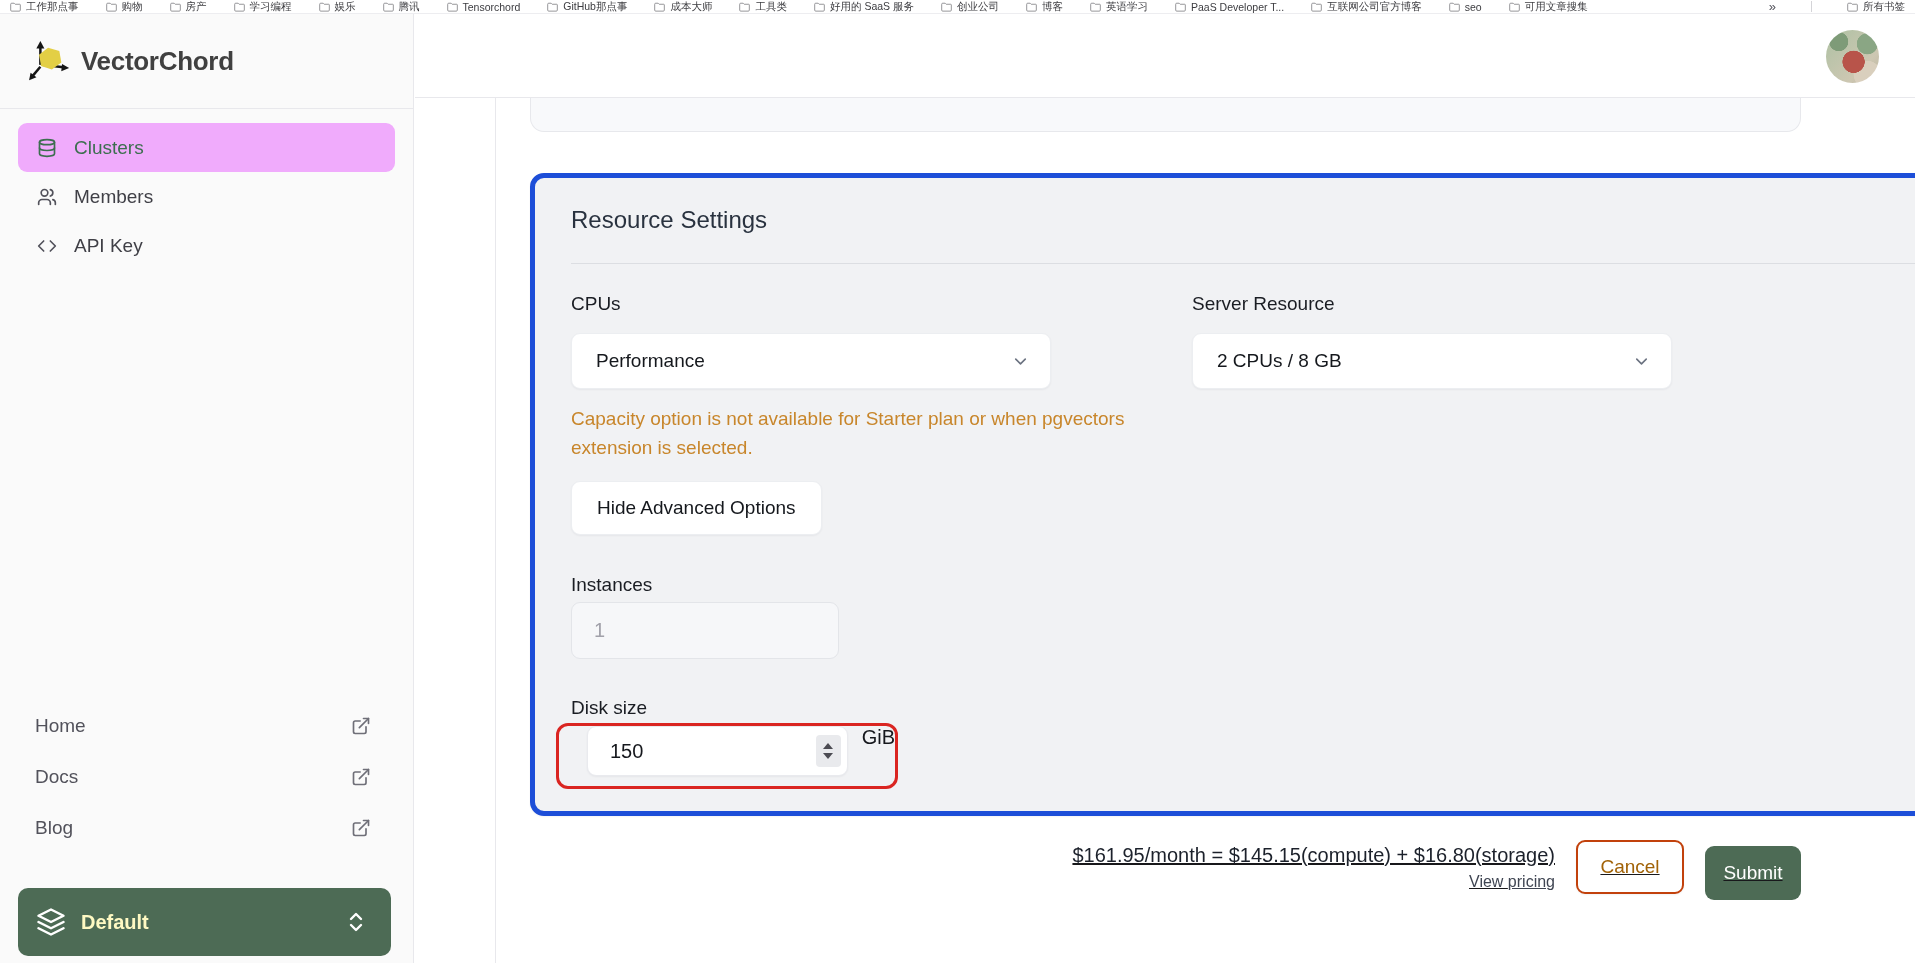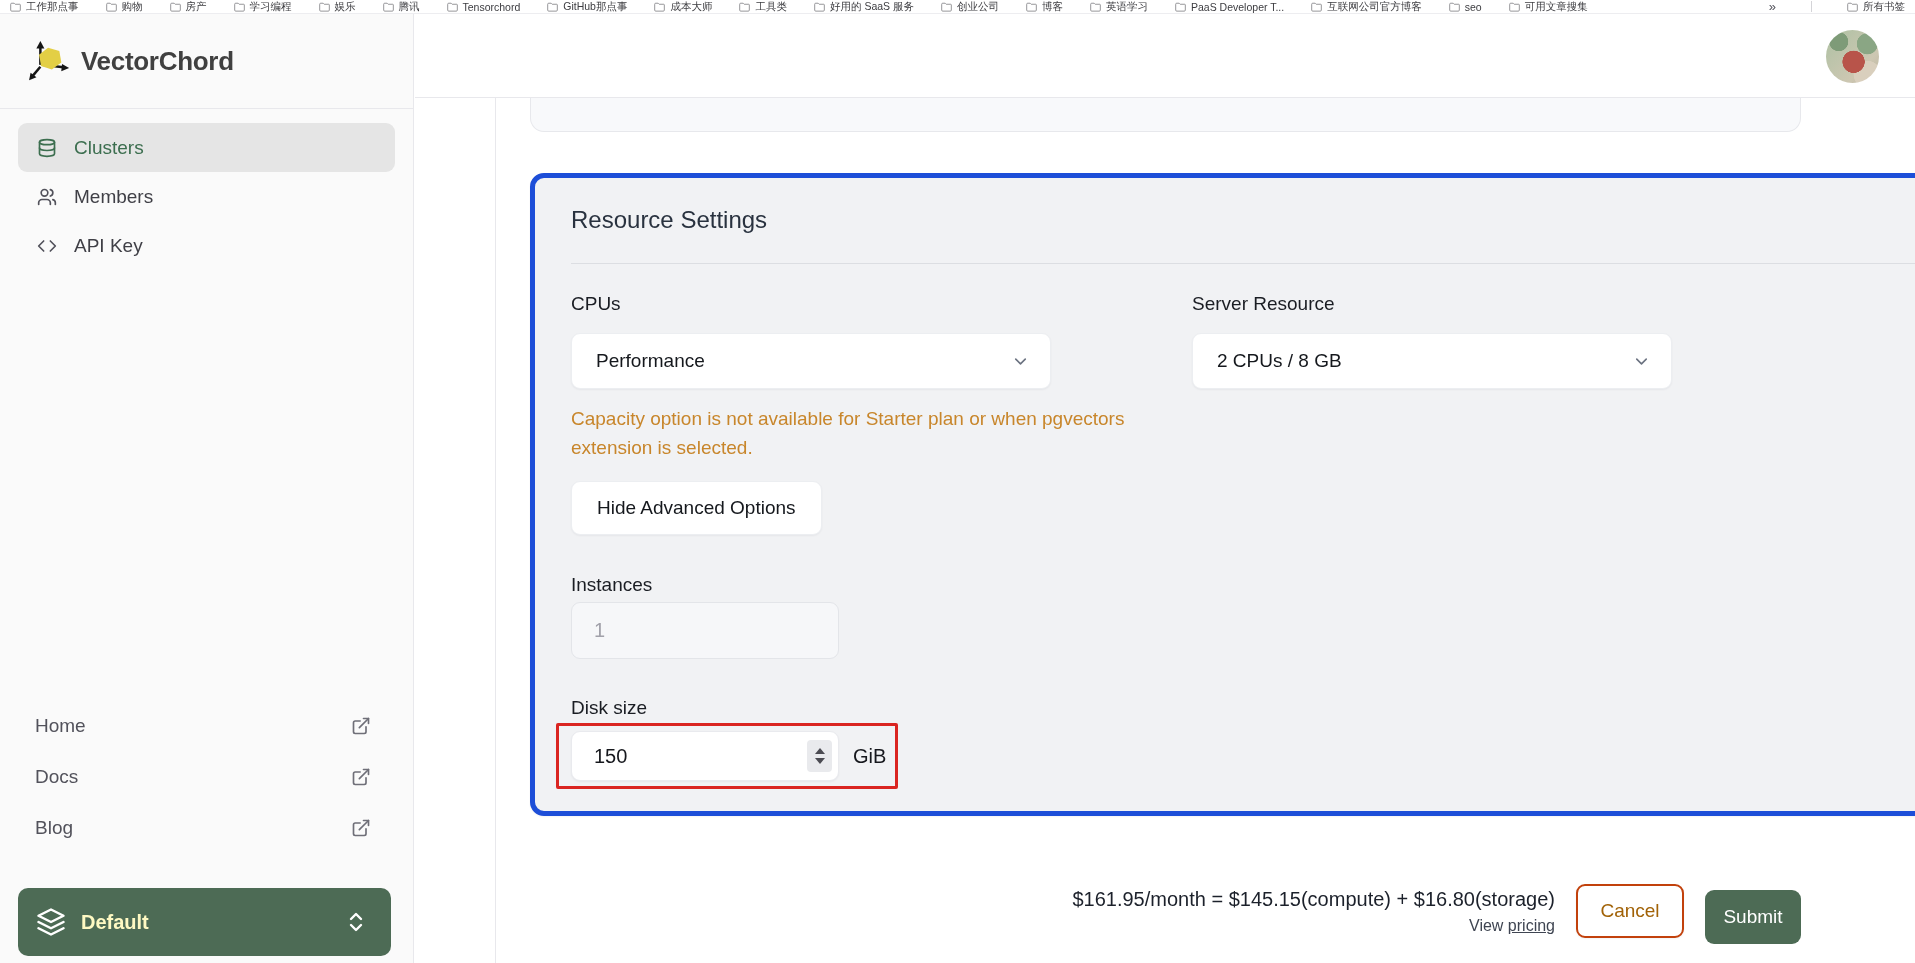--- a/index.html
+++ b/index.html
@@ -28,21 +28,21 @@
     background:#fafafa; border-right:1px solid #e8e8ec;
   }
   .logo-row { height:95px; display:flex; align-items:center; padding-left:26px; gap:9px; border-bottom:1px solid #e8e8ec; }
   .logo-text { font-size:26px; font-weight:600; color:#404040; letter-spacing:-.3px; }
   .nav { padding:14px 18px 0; display:flex; flex-direction:column; }
   .nav-item {
     height:49px; display:flex; align-items:center; gap:17px; padding:0 19px;
     border-radius:9px; color:#3f3f46; font-size:19px; cursor:pointer;
   }
   .nav-item .nicon { color:#52525b; }
-  .nav-item.active { background:#e5e5e5; color:#3c6e4f; }
+  .nav-item.active { background:#f0abfc; color:#3c6e4f; }
   .nav-item.active .nicon { color:#3c6e4f; }
 
   .side-links { position:absolute; left:0; right:0; top:686px; }
   .side-link {
     height:51px; display:flex; align-items:center; justify-content:space-between;
     padding:0 42px 0 35px; color:#52525b; font-size:19px; cursor:pointer;
   }
   .side-link .ext { color:#6f6f78; }
 
   .project-btn {
@@ -95,40 +95,40 @@
     box-shadow:0 1px 2px rgba(16,24,40,.05); display:flex; align-items:center;
     font-size:19px; color:#15181d; font-family:inherit; cursor:pointer;
   }
   .instances-input {
     position:absolute; left:36px; top:424px; width:268px; height:57px;
     background:#f6f7f9; border:1px solid #e3e5e9; border-radius:9px;
     font-size:20px; color:#a1a1aa; padding:0 0 0 22px; font-family:inherit;
   }
   .red-box {
     position:absolute; left:21px; top:545px; width:342px; height:66px;
-    border:3px solid #da2521; border-radius:2px;
-    display:flex; align-items:center; padding-left:12px; gap:14px;
+    border:3px solid #da2521; border-radius:12px;
+    display:flex; padding-left:28px; gap:14px;
   }
   .disk-wrap { position:relative; width:268px; height:50px; }
   .disk-input {
     width:100%; height:100%; background:#fff; border:1px solid #e9eaee; border-radius:9px;
     box-shadow:0 1px 2px rgba(16,24,40,.05); font-size:20px; color:#16181d;
     padding:0 44px 0 22px; font-family:inherit;
   }
   .spinner {
     position:absolute; right:7px; top:50%; transform:translateY(-50%);
     width:25px; height:32px; background:#e9eaed; border-radius:4px;
     display:flex; flex-direction:column; align-items:center; justify-content:center; gap:4px; cursor:pointer;
   }
   .tri-up { width:0; height:0; border-left:5px solid transparent; border-right:5px solid transparent; border-bottom:6px solid #4b4b52; }
   .tri-down { width:0; height:0; border-left:5px solid transparent; border-right:5px solid transparent; border-top:6px solid #4b4b52; }
   .gib { font-size:20px; font-weight:500; color:#16181d; }
 
   
-  .footer-row { position:absolute; right:114px; top:884px; display:flex; align-items:flex-start; gap:21px; }
+  .footer-row { position:absolute; right:114px; top:840px; display:flex; align-items:flex-start; gap:21px;text-decoration:underline; }
   .pricing { text-align:right; padding-top:4px; }
   .price-line { font-size:20px; font-weight:500; color:#1c212b; }
   .view-pricing { margin-top:6px; font-size:16px; color:#3f4552; }
   .view-pricing .plink { text-decoration:underline; cursor:pointer; }
   .btn {
     height:54px; border-radius:9px; font-size:19px; font-family:inherit;
     display:flex; align-items:center; justify-content:center; cursor:pointer;
   }
   .btn-cancel { width:108px; background:#fff; border:2px solid #c2410c; color:#a16207; box-shadow:0 1px 2px rgba(16,24,40,.05); }
   .btn-submit { width:96px; background:#4d6b55; border:none; color:#fff;margin-top:6px; }

